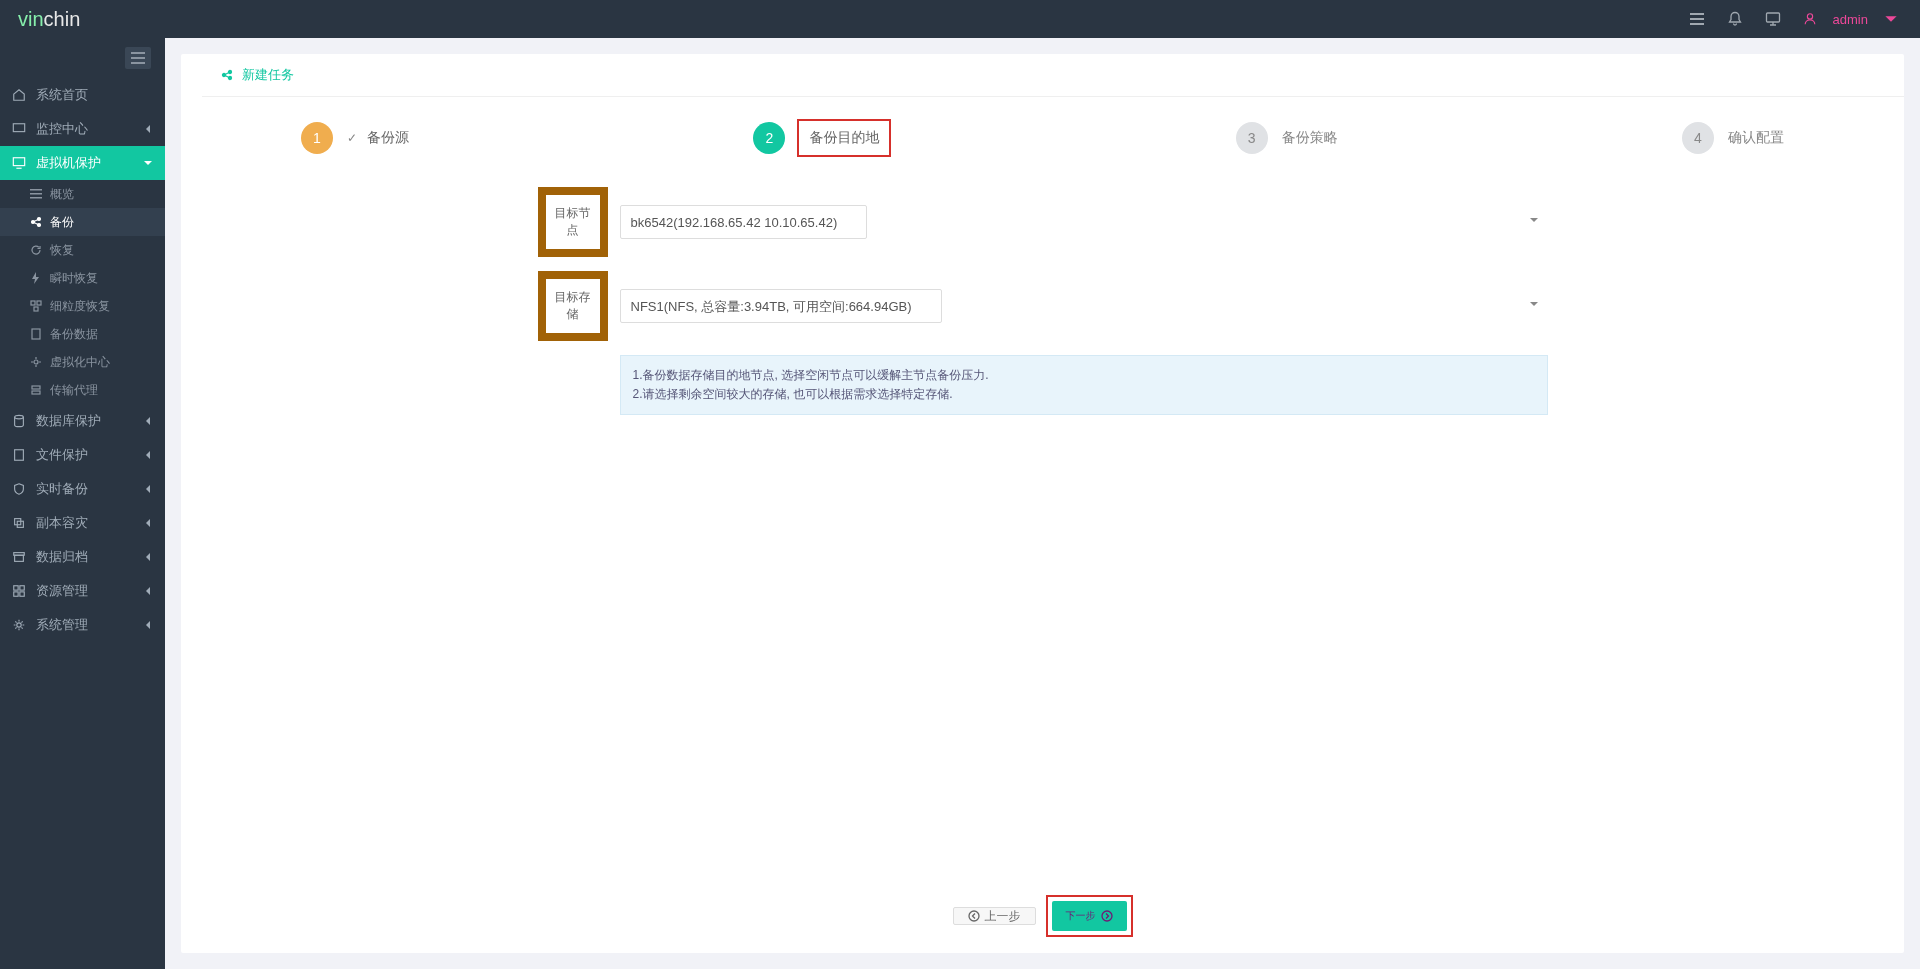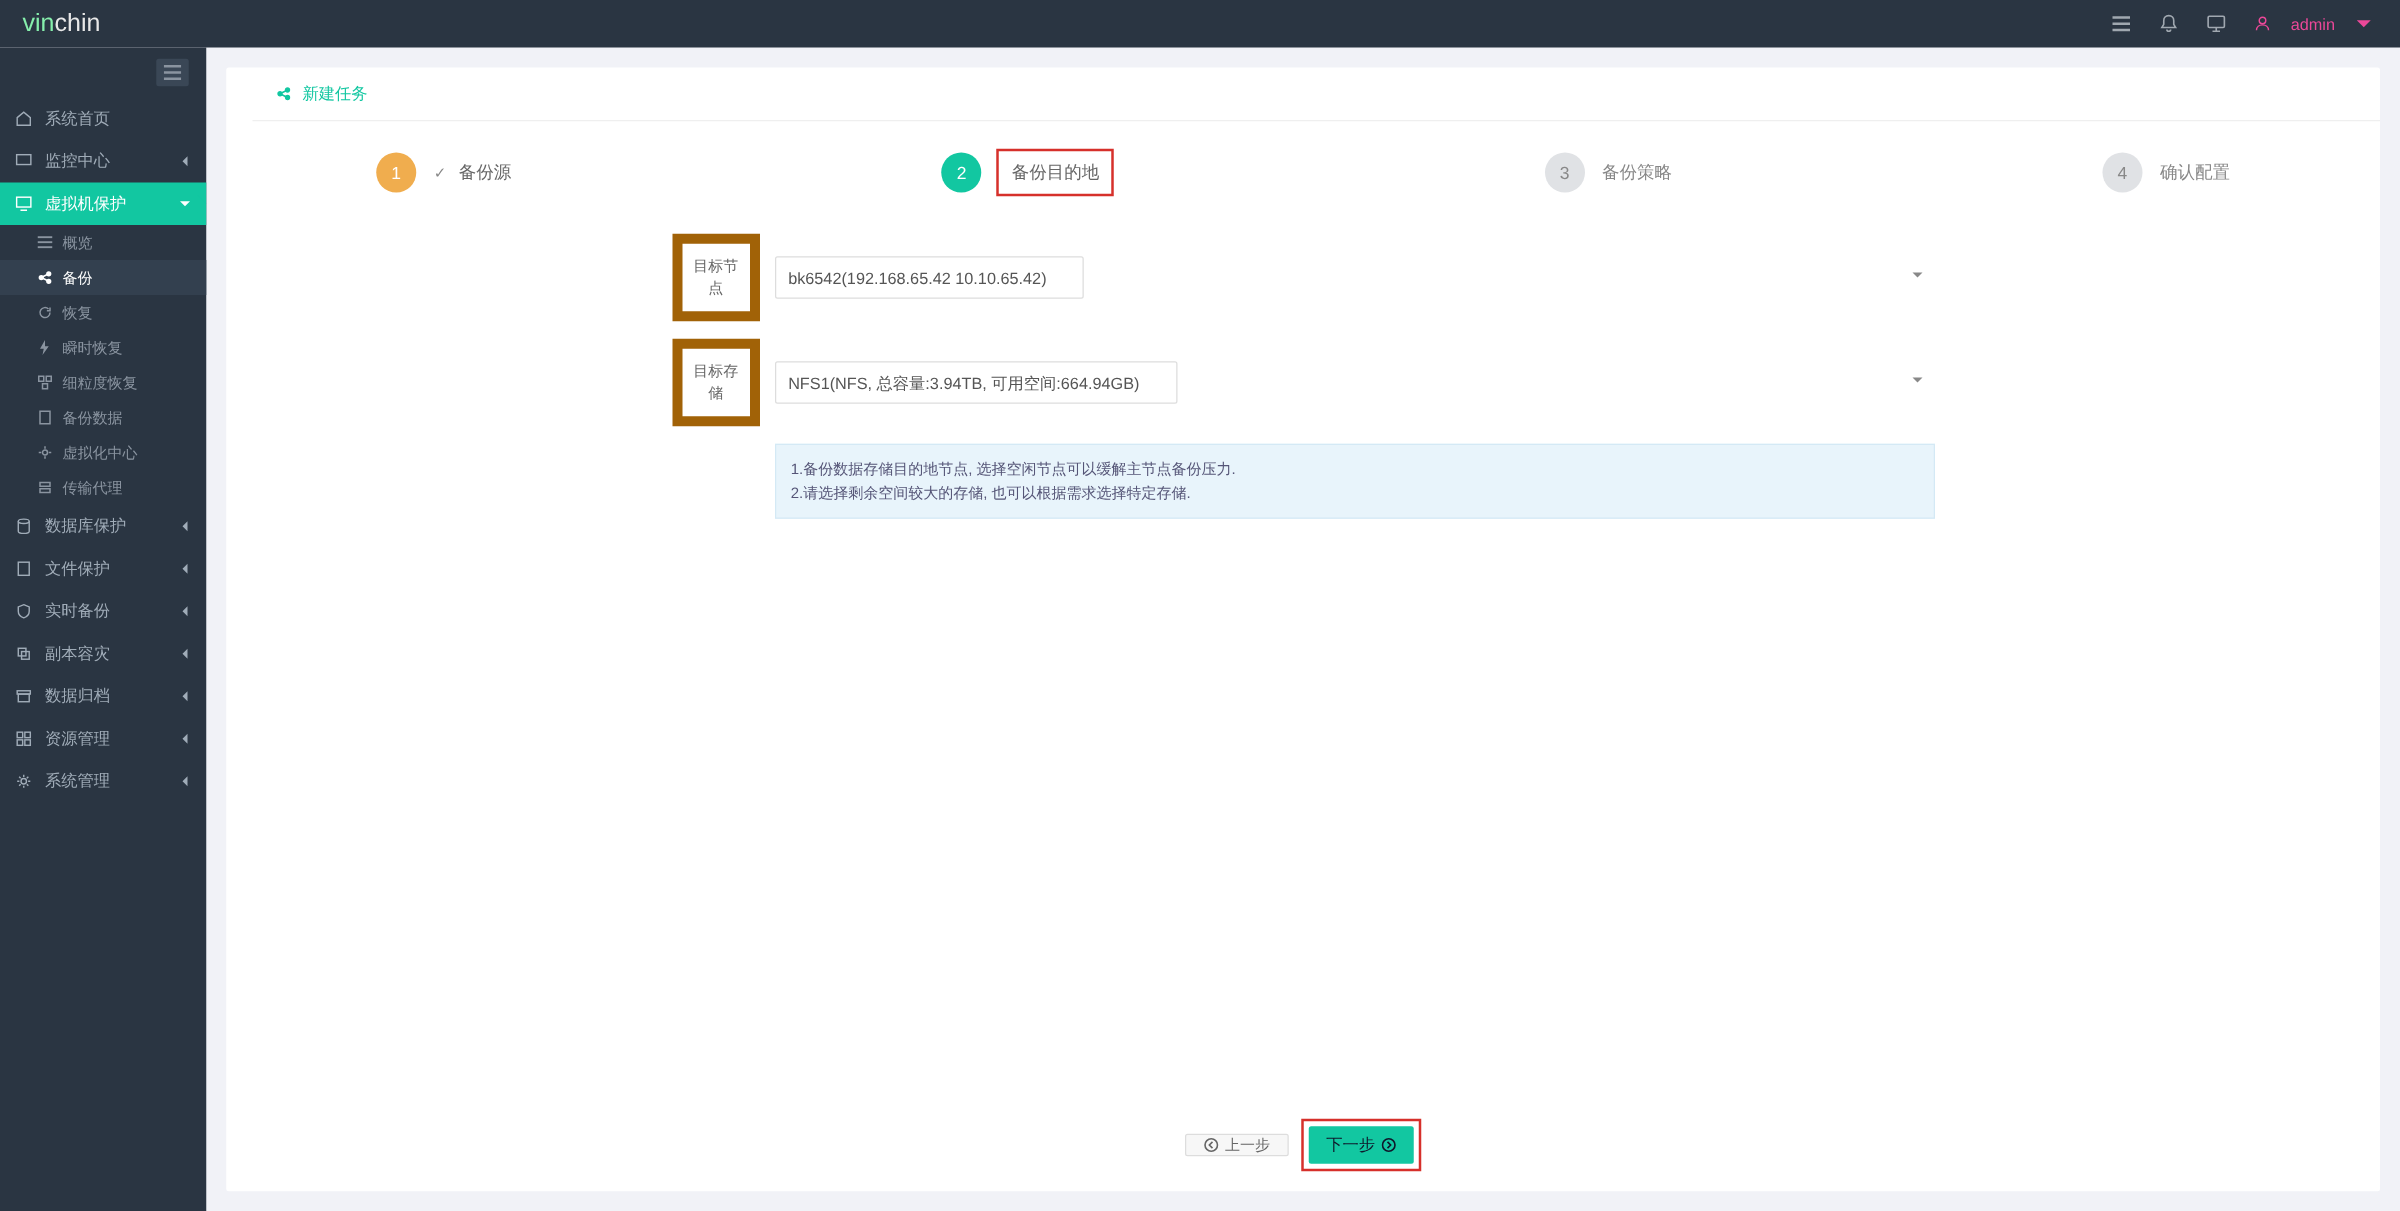--- a/index.html
+++ b/index.html
@@ -59,21 +59,21 @@
 .form-label { width: 70px; text-align: center; color: #666; font-size: 12px; }
 .form-label.hl { border: 8px solid #a16207; padding: 10px 8px; width: 70px; }
 .form-select { flex: 1; height: 34px; border: 1px solid #ddd; border-radius: 2px; padding: 0 28px 0 10px; background: #fff; color: #555; font-size: 13px; appearance: none; position: relative; }
 .select-wrap { flex: 1; position: relative; }
 .select-wrap::after { content: ''; position: absolute; right: 10px; top: 50%; transform: translateY(-50%); border: 4px solid transparent; border-top-color: #888; pointer-events: none; }
 .hint { background: #e8f4fb; border: 1px solid #d4e9f5; padding: 10px 12px; color: #557; font-size: 12px; line-height: 1.6; margin-left: 82px; }
 
 
 .panel-footer { padding: 16px; display: flex; justify-content: center; gap: 10px; align-items: center; }
 .btn-prev { background: #f7f7f7; border: 1px solid #ddd; color: #666; height: 18px; padding: 0 14px; border-radius: 2px; cursor: pointer; display: flex; align-items: center; gap: 5px; font-size: 12px; }
-.btn-next { background: #12c7a1; border: none; color: #0f172a; height: 30px; padding: 0 14px; border-radius: 2px; cursor: pointer; display: flex; align-items: center; gap: 5px; font-size: 13px; }
+.btn-next { background: #12c7a1; border: none; color: #701a75; height: 30px; padding: 0 14px; border-radius: 2px; cursor: pointer; display: flex; align-items: center; gap: 5px; font-size: 10px; }
 .next-hl { border: 2px solid #d6302b; padding: 4px; }
 .btn-prev svg, .btn-next svg { width: 12px; height: 12px; }
 
 .step2-label-hl { border: 2px solid #d6302b; padding: 8px 10px; margin-left: -2px; }
 </style>
 </head>
 <body>
 
 <div class="topbar">
   <div class="logo">

